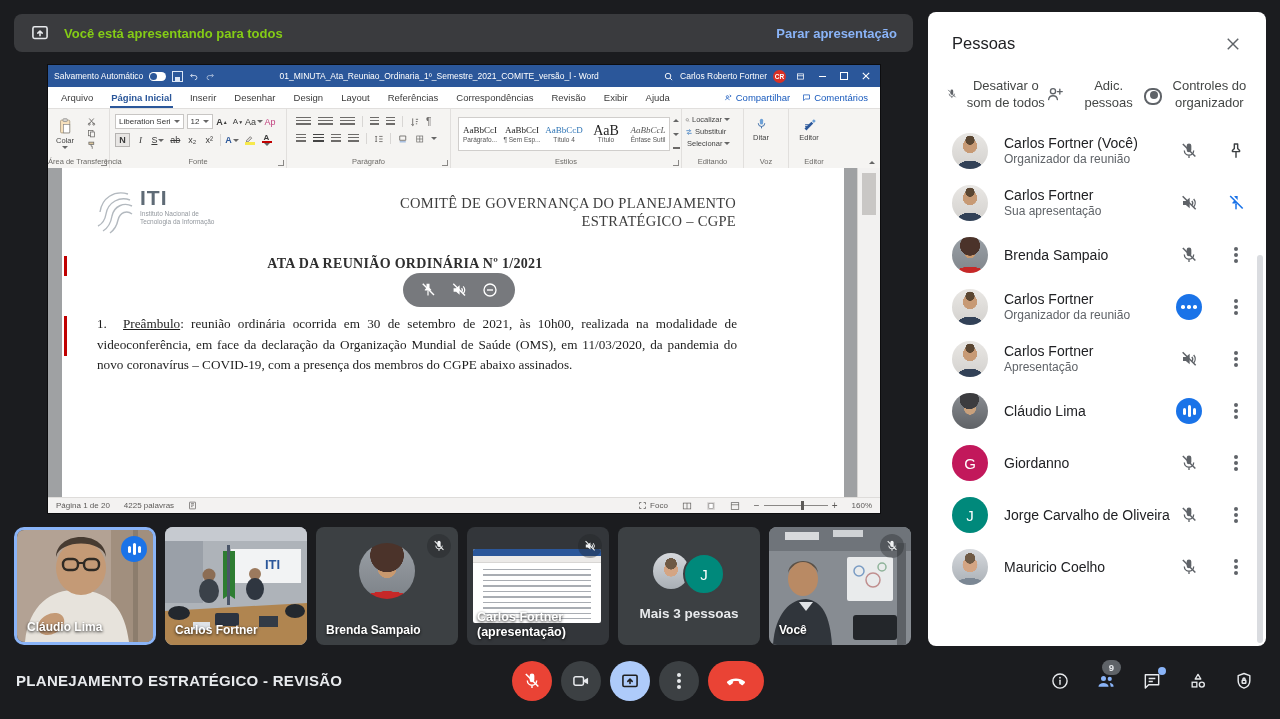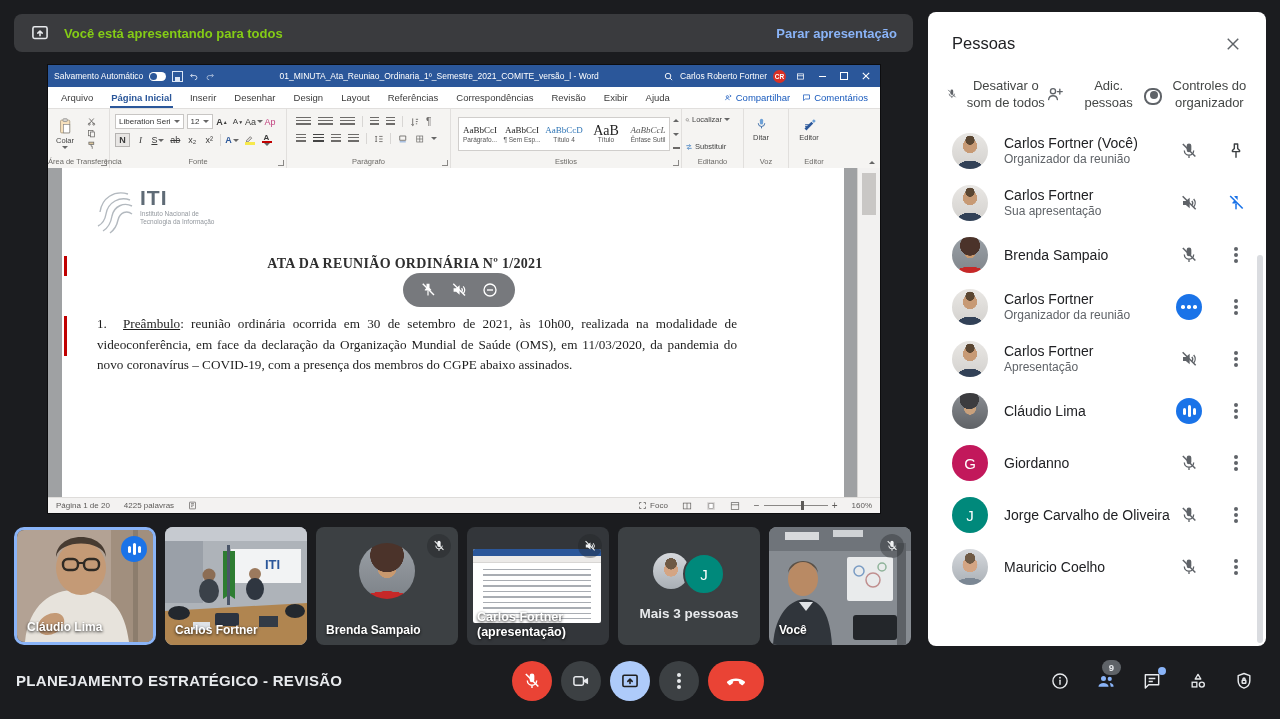--- a/index.html
+++ b/index.html
@@ -391,21 +391,21 @@
           <span class="caret" style="transform:rotate(180deg)"></span>
           <span class="caret"></span>
           <span style="width:7px;height:2px;background:#6b6967"></span>
         </div>
       </div>
       <span class="rlabel">Estilos</span>
       <span class="launcher"></span>
     </div>
 
     <div class="rgroup" style="width:62px">
-      <div style="display:flex;flex-direction:column;gap:18px;margin-top:3px;font-size:7.5px;color:#444">
+      <div style="display:flex;flex-direction:column;gap:3px;margin-top:3px;font-size:7.5px;color:#444">
         <span style="display:flex;align-items:center;gap:2px">
             <svg width="8" height="8" viewBox="0 0 24 24" fill="none" stroke="#6b6967" stroke-width="2.4">
               <circle cx="11" cy="11" r="6"></circle>
               <path d="M15.5 15.5 20 20"></path>
             </svg>
             <span>Localizar</span>
             <span class="caret"></span>
           </span>
         <span style="display:flex;align-items:center;gap:2px">
             <svg width="8" height="8" viewBox="0 0 24 24" fill="none" stroke="#3f7ec0" stroke-width="2.4">
@@ -458,20 +458,21 @@
           <path d="M34 6 C20 2 8 10 6 24"></path>
           <path d="M36 12 C26 8 14 14 12 26 C11 32 8 36 4 38"></path>
           <path d="M38 18 C30 14 20 18 18 28 C17 34 14 40 9 43"></path>
           <path d="M38 26 C33 22 26 24 24 32 C23 37 20 42 16 45"></path>
         </svg>
         <div>
           <div class="iti">ITI</div>
           <div class="sub"><span>Instituto Nacional de</span><br><span>Tecnologia da Informação</span></div>
         </div>
       </div>
+      <div class="doc-h1">COMITÊ DE GOVERNANÇA DO PLANEJAMENTO ESTRATÉGICO – CGPE</div>
       <div class="doc-h2">ATA DA REUNIÃO ORDINÁRIA Nº 1/2021</div>
       <div class="redbar" style="top:88px;height:20px"></div>
       <div class="redbar" style="top:148px;height:40px"></div>
       <div class="doc-item" style="top:146px">
         <span class="num">1.</span><span class="lead">Preâmbulo</span><span>: reunião ordinária ocorrida em 30 de setembro de 2021, às 10h00, realizada na modalidade de videoconferência, em face da declaração da Organização Mundial de Saúde (OMS), em 11/03/2020, da pandemia do novo coronavírus – COVID-19, com a presença dos membros do CGPE abaixo assinados.</span>
       </div>
     </div>
     <div class="scrollstrip">
         <div class="scrollthumb"></div>
       </div>

